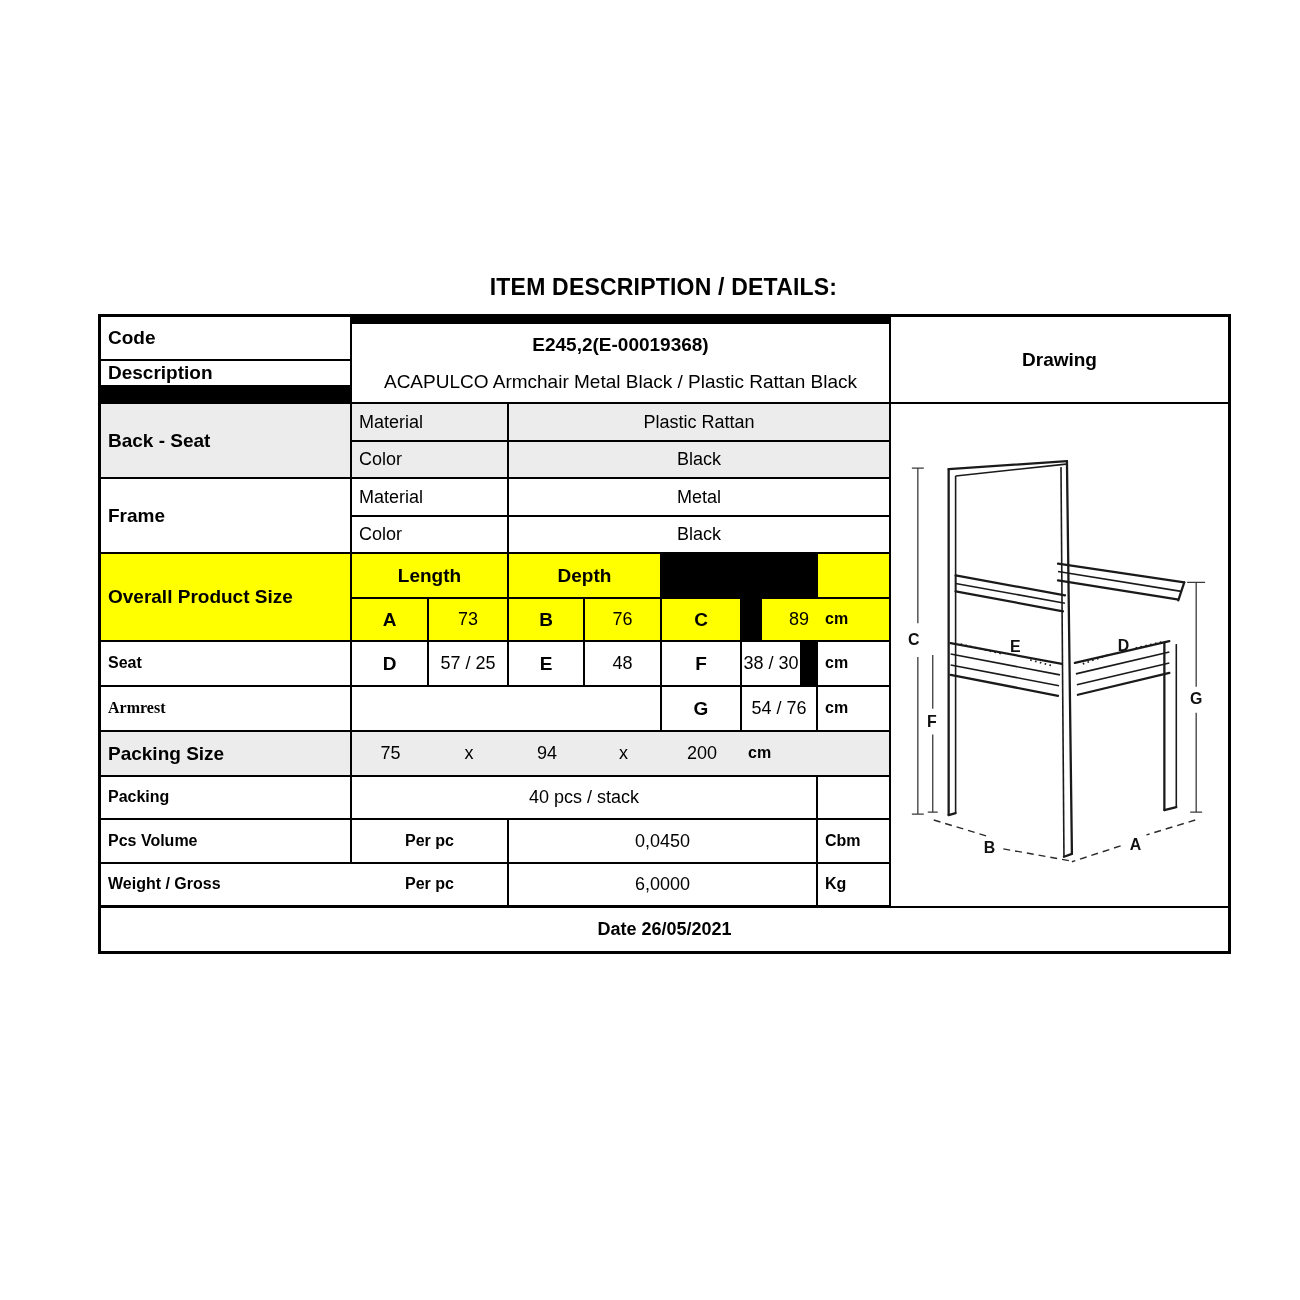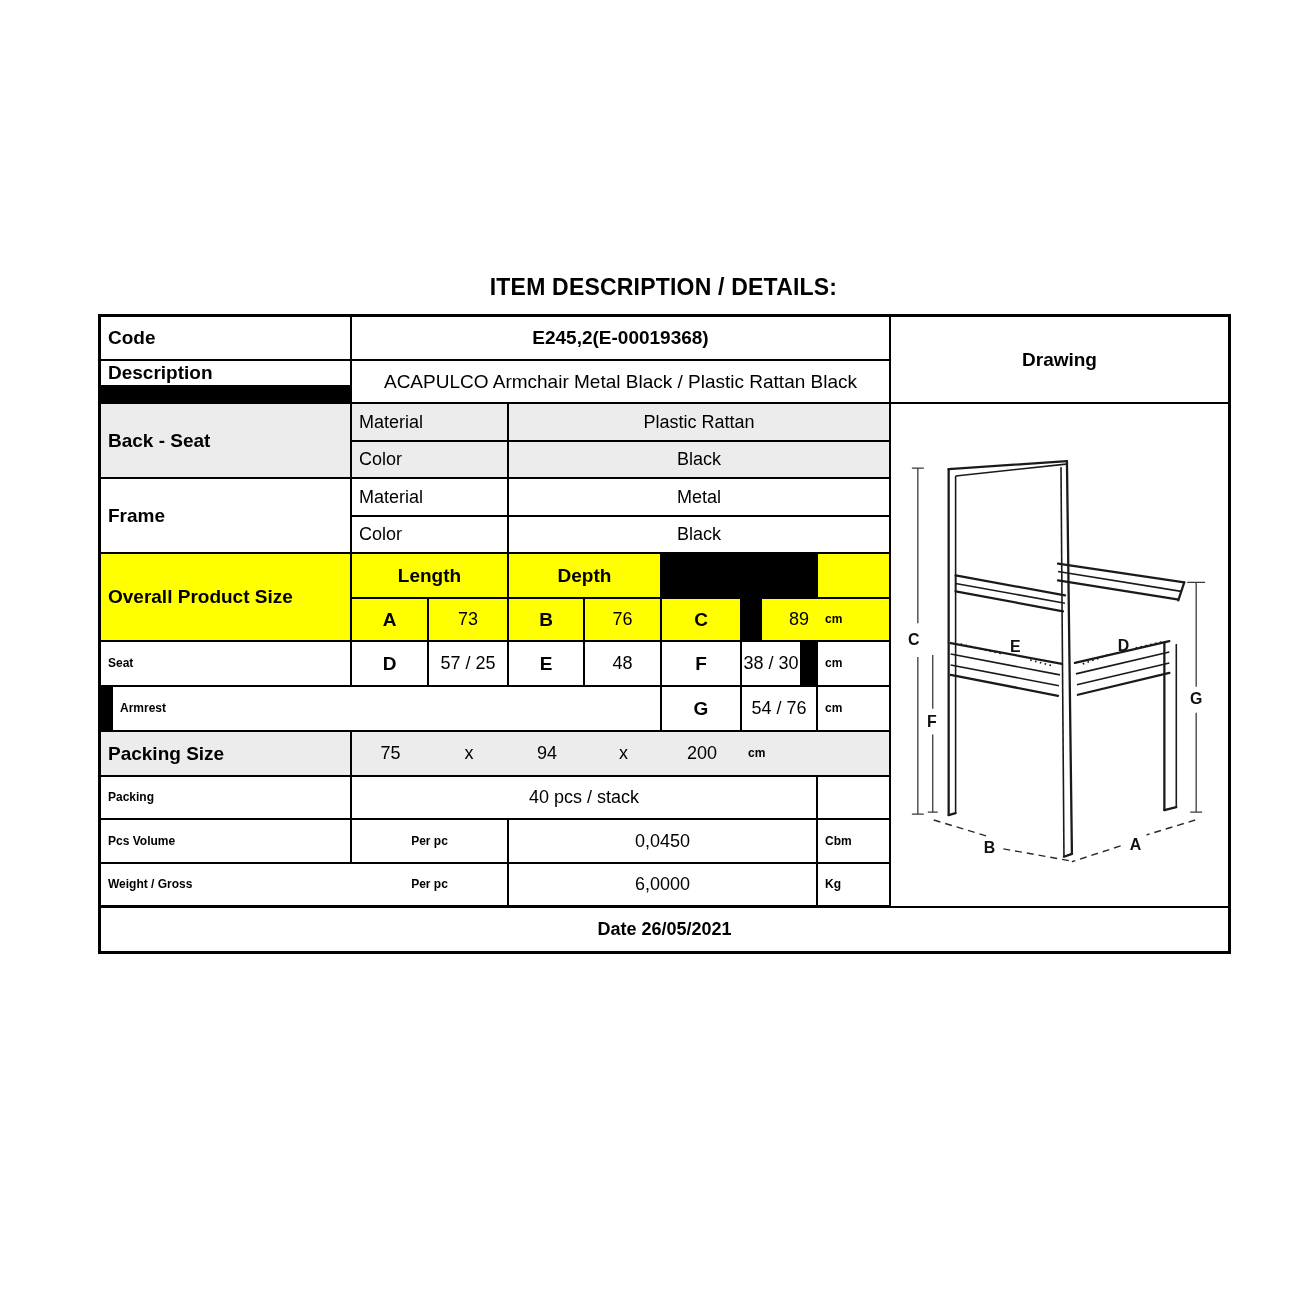--- a/index.html
+++ b/index.html
@@ -8,21 +8,21 @@
   .title{position:absolute;left:100px;top:274px;width:1127px;text-align:center;
          font-size:23px;font-weight:bold;letter-spacing:.2px;}
   .sheet{position:absolute;left:98px;top:314px;width:1127px;height:634px;
          border:3px solid #000;background:#000000;}
   .cell{position:absolute;box-sizing:border-box;display:flex;align-items:center;
         border-right:2px solid #000;border-bottom:2px solid #000;background:#fff;
         font-size:19px;line-height:1.05;white-space:nowrap;overflow:hidden;}
   .c{justify-content:center;text-align:center;}
   .l{padding-left:7px;}
   .b{font-weight:bold;}
-  .sm{font-size:12px;}
+  .sm{font-size:16px;}
   .md{font-size:18px;}
   .gray{background:#ececec;}
   .yellow{background:#ffff00;}
   .nr{border-right:none;}
   .nb{border-bottom:none;}
   .bb3{border-bottom-width:3px;}
   .sub{position:absolute;top:0;bottom:0;display:flex;align-items:center;justify-content:center;}
   .subl{justify-content:flex-start;}
   svg text{font-family:"Liberation Sans", sans-serif;font-weight:bold;font-size:16px;fill:#111;}
   .ln{stroke:#1a1a1a;stroke-width:2.3;fill:none;stroke-linecap:round;}
@@ -34,21 +34,21 @@
 </head>
 <body>
 
 <div class="page">
 
   <div class="title">ITEM DESCRIPTION / DETAILS:</div>
 
   <div class="sheet">
 
     <div class="cell l b" style="left:0;top:0;width:251px;height:44px;">Code</div>
-    <div class="cell c b" style="left:251px;top:0;width:539px;height:44px;">E245,2(E-00019368)</div>
+    <div class="cell c b" style="left:251px;top:7px;width:539px;height:44px;">E245,2(E-00019368)</div>
     <div class="cell c b nr" style="left:790px;top:0;width:337px;height:87px;">Drawing</div>
 
     <div class="cell l b" style="left:0;top:44px;width:251px;height:26px;">Description</div>
     <div class="cell c" style="left:251px;top:44px;width:539px;height:43px;">ACAPULCO Armchair Metal Black / Plastic Rattan Black</div>
 
     <div class="cell l b gray" style="left:0;top:87px;width:251px;height:75px;">Back - Seat</div>
     <div class="cell l md gray" style="left:251px;top:87px;width:157px;height:38px;">Material</div>
     <div class="cell c md gray" style="left:408px;top:87px;width:382px;height:38px;">Plastic Rattan</div>
     <div class="cell l md gray" style="left:251px;top:125px;width:157px;height:37px;">Color</div>
     <div class="cell c md gray" style="left:408px;top:125px;width:382px;height:37px;">Black</div>
@@ -73,21 +73,21 @@
 
     <div class="cell l b sm" style="left:0;top:325px;width:251px;height:45px;">Seat</div>
     <div class="cell c b" style="left:251px;top:325px;width:77px;height:45px;">D</div>
     <div class="cell c md" style="left:328px;top:325px;width:80px;height:45px;">57 / 25</div>
     <div class="cell c b" style="left:408px;top:325px;width:76px;height:45px;">E</div>
     <div class="cell c md" style="left:484px;top:325px;width:77px;height:45px;">48</div>
     <div class="cell c b" style="left:561px;top:325px;width:80px;height:45px;">F</div>
     <div class="cell c md" style="left:641px;top:325px;width:60px;height:45px;">38 / 30</div>
     <div class="cell l b sm" style="left:717px;top:325px;width:73px;height:45px;">cm</div>
 
-    <div class="cell l b sm" style="left:12px;top:370px;width:251px;height:45px;">Armrest</div>
+    <div class="cell l b sm" style="left:0;top:370px;width:251px;height:45px;font-family:Liberation Serif, serif;">Armrest</div>
     <div class="cell" style="left:251px;top:370px;width:310px;height:45px;"></div>
     <div class="cell c b" style="left:561px;top:370px;width:80px;height:45px;">G</div>
     <div class="cell c md" style="left:641px;top:370px;width:76px;height:45px;">54 / 76</div>
     <div class="cell l b sm" style="left:717px;top:370px;width:73px;height:45px;">cm</div>
 
     <div class="cell l b gray" style="left:0;top:415px;width:251px;height:45px;">Packing Size</div>
     <div class="cell gray" style="left:251px;top:415px;width:539px;height:45px;position:absolute;">
       <span class="sub md" style="left:0;width:77px;">75</span>
       <span class="sub md" style="left:77px;width:80px;">x</span>
       <span class="sub md" style="left:157px;width:76px;">94</span>

